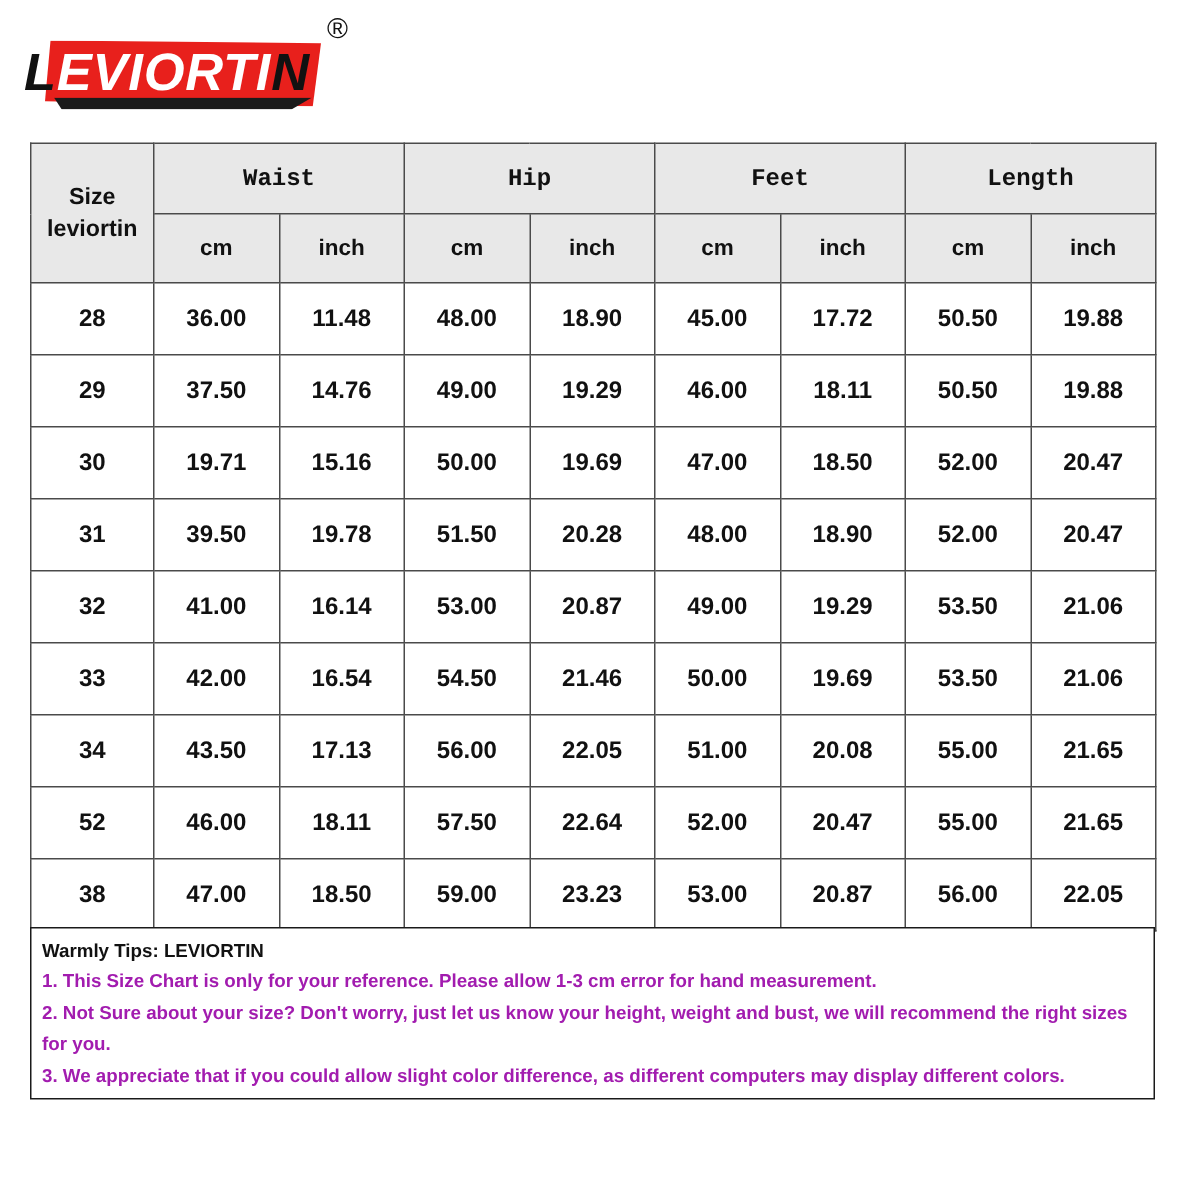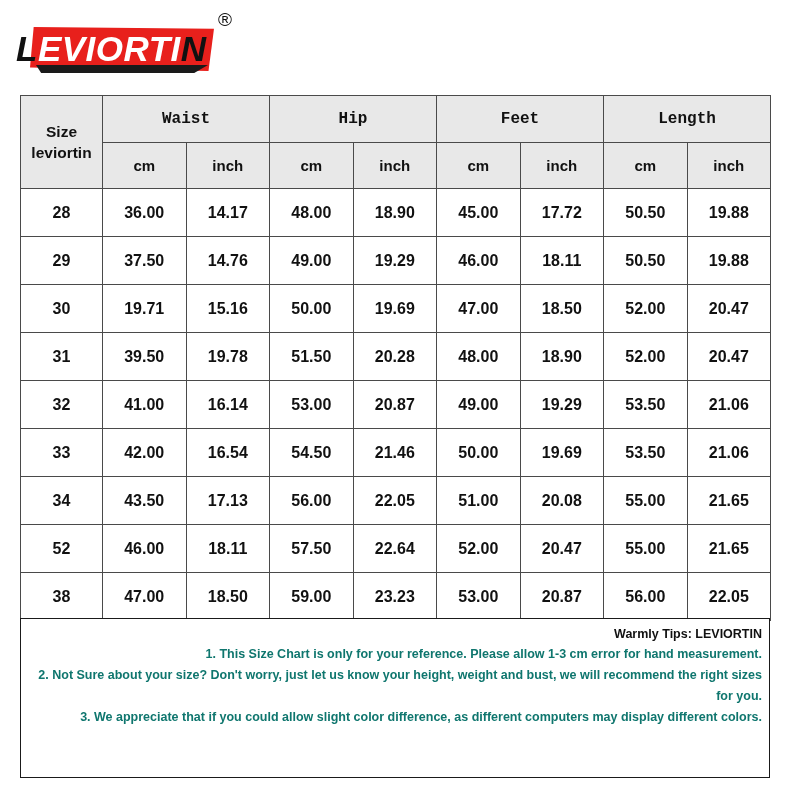--- a/index.html
+++ b/index.html
@@ -112,38 +112,37 @@
   }
   .col-size   { width: 82px; }
   .col-data   { width: 83.5px; }
 
   
   .tips {
     position: absolute;
     left: 20px;
     top: 618px;
     width: 750px;
-    height: 160px;
+    height: 115px;
     border: 1px solid #1a1a1a;
     box-sizing: border-box;
     padding: 6px 7px 0 7px;
     background: #ffffff;
-    text-align: right;
   }
   .tips-title {
     font-size: 12.5px;
     font-weight: 600;
     line-height: 19px;
     color: #111111;
   }
   .tips-line {
     font-size: 12.5px;
     font-weight: 700;
     line-height: 21px;
-    color: #0f766e;
+    color: #a21caf;
     white-space: nowrap;
   }
 </style>
 </head>
 <body>
 
 <div class="brand">
   <span class="brand-reg">®</span>
   <div class="brand-plate"></div>
   <div class="brand-shadow"></div>
@@ -178,21 +177,21 @@
       <th class="unit">cm</th>
       <th class="unit">inch</th>
       <th class="unit">cm</th>
       <th class="unit">inch</th>
     </tr>
   </thead>
   <tbody>
     <tr>
       <td>28</td>
       <td>36.00</td>
-      <td>14.17</td>
+      <td>11.48</td>
       <td>48.00</td>
       <td>18.90</td>
       <td>45.00</td>
       <td>17.72</td>
       <td>50.50</td>
       <td>19.88</td>
     </tr>
     <tr>
       <td>29</td>
       <td>37.50</td>

